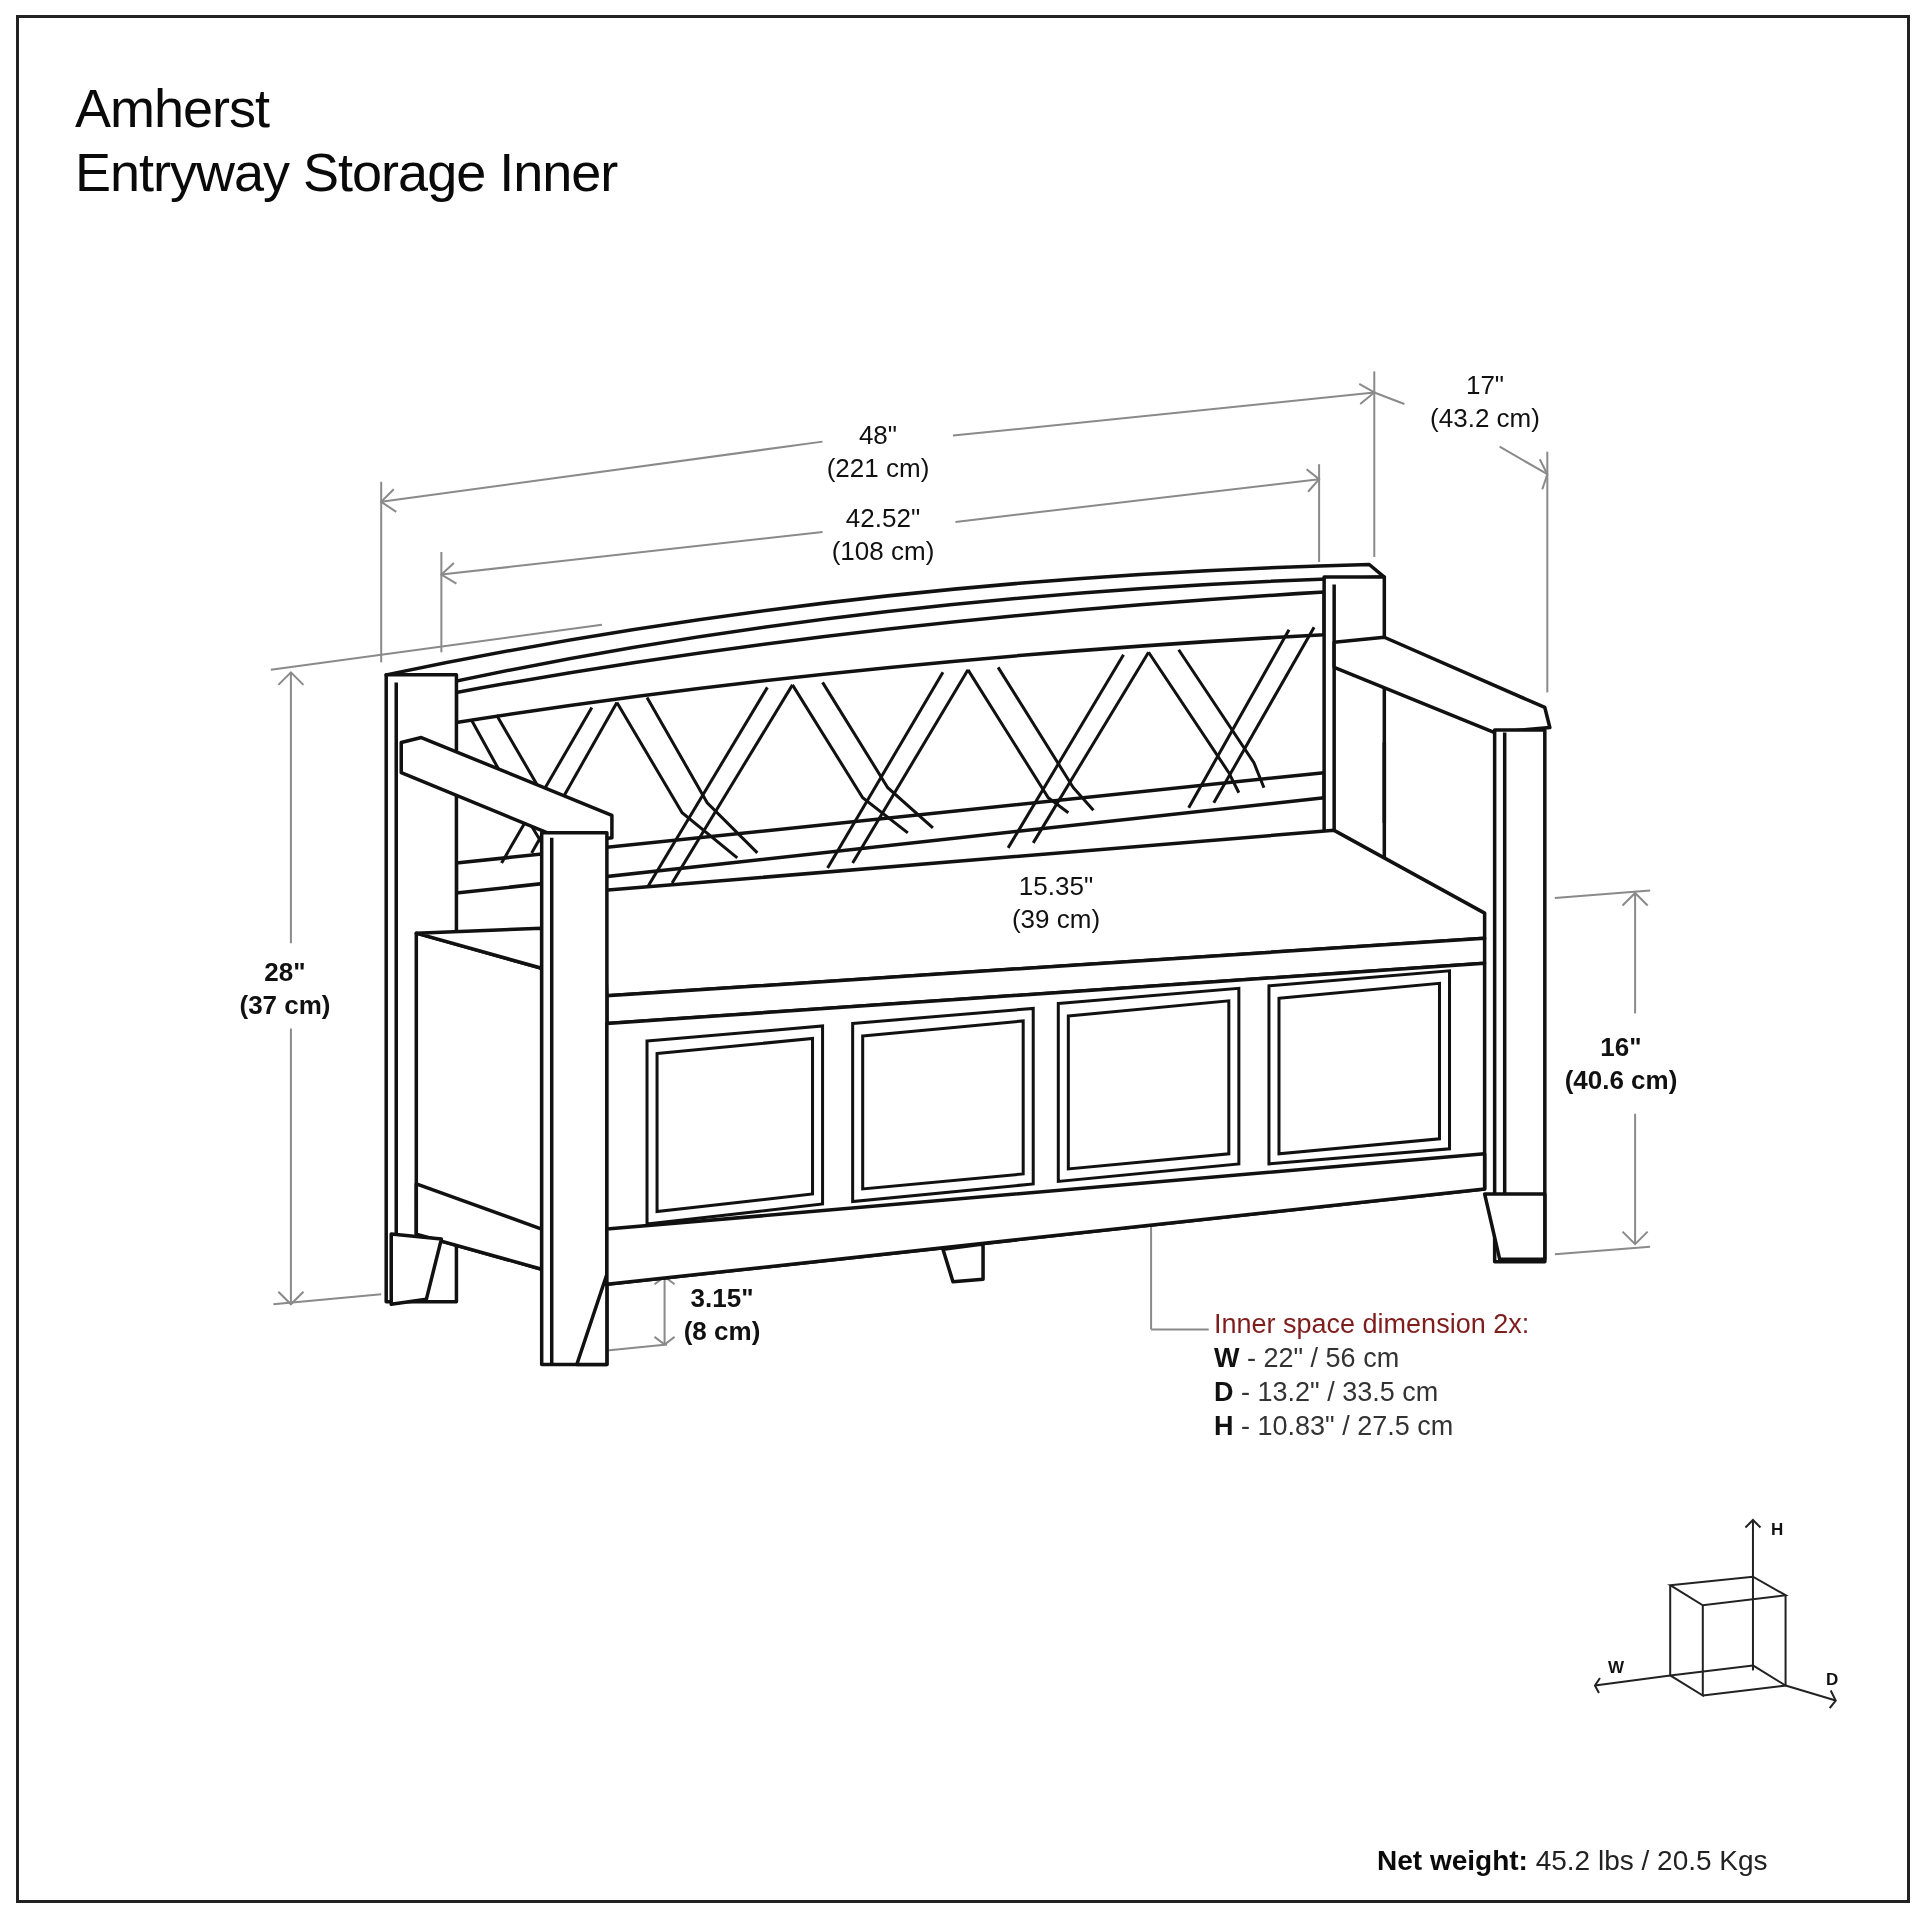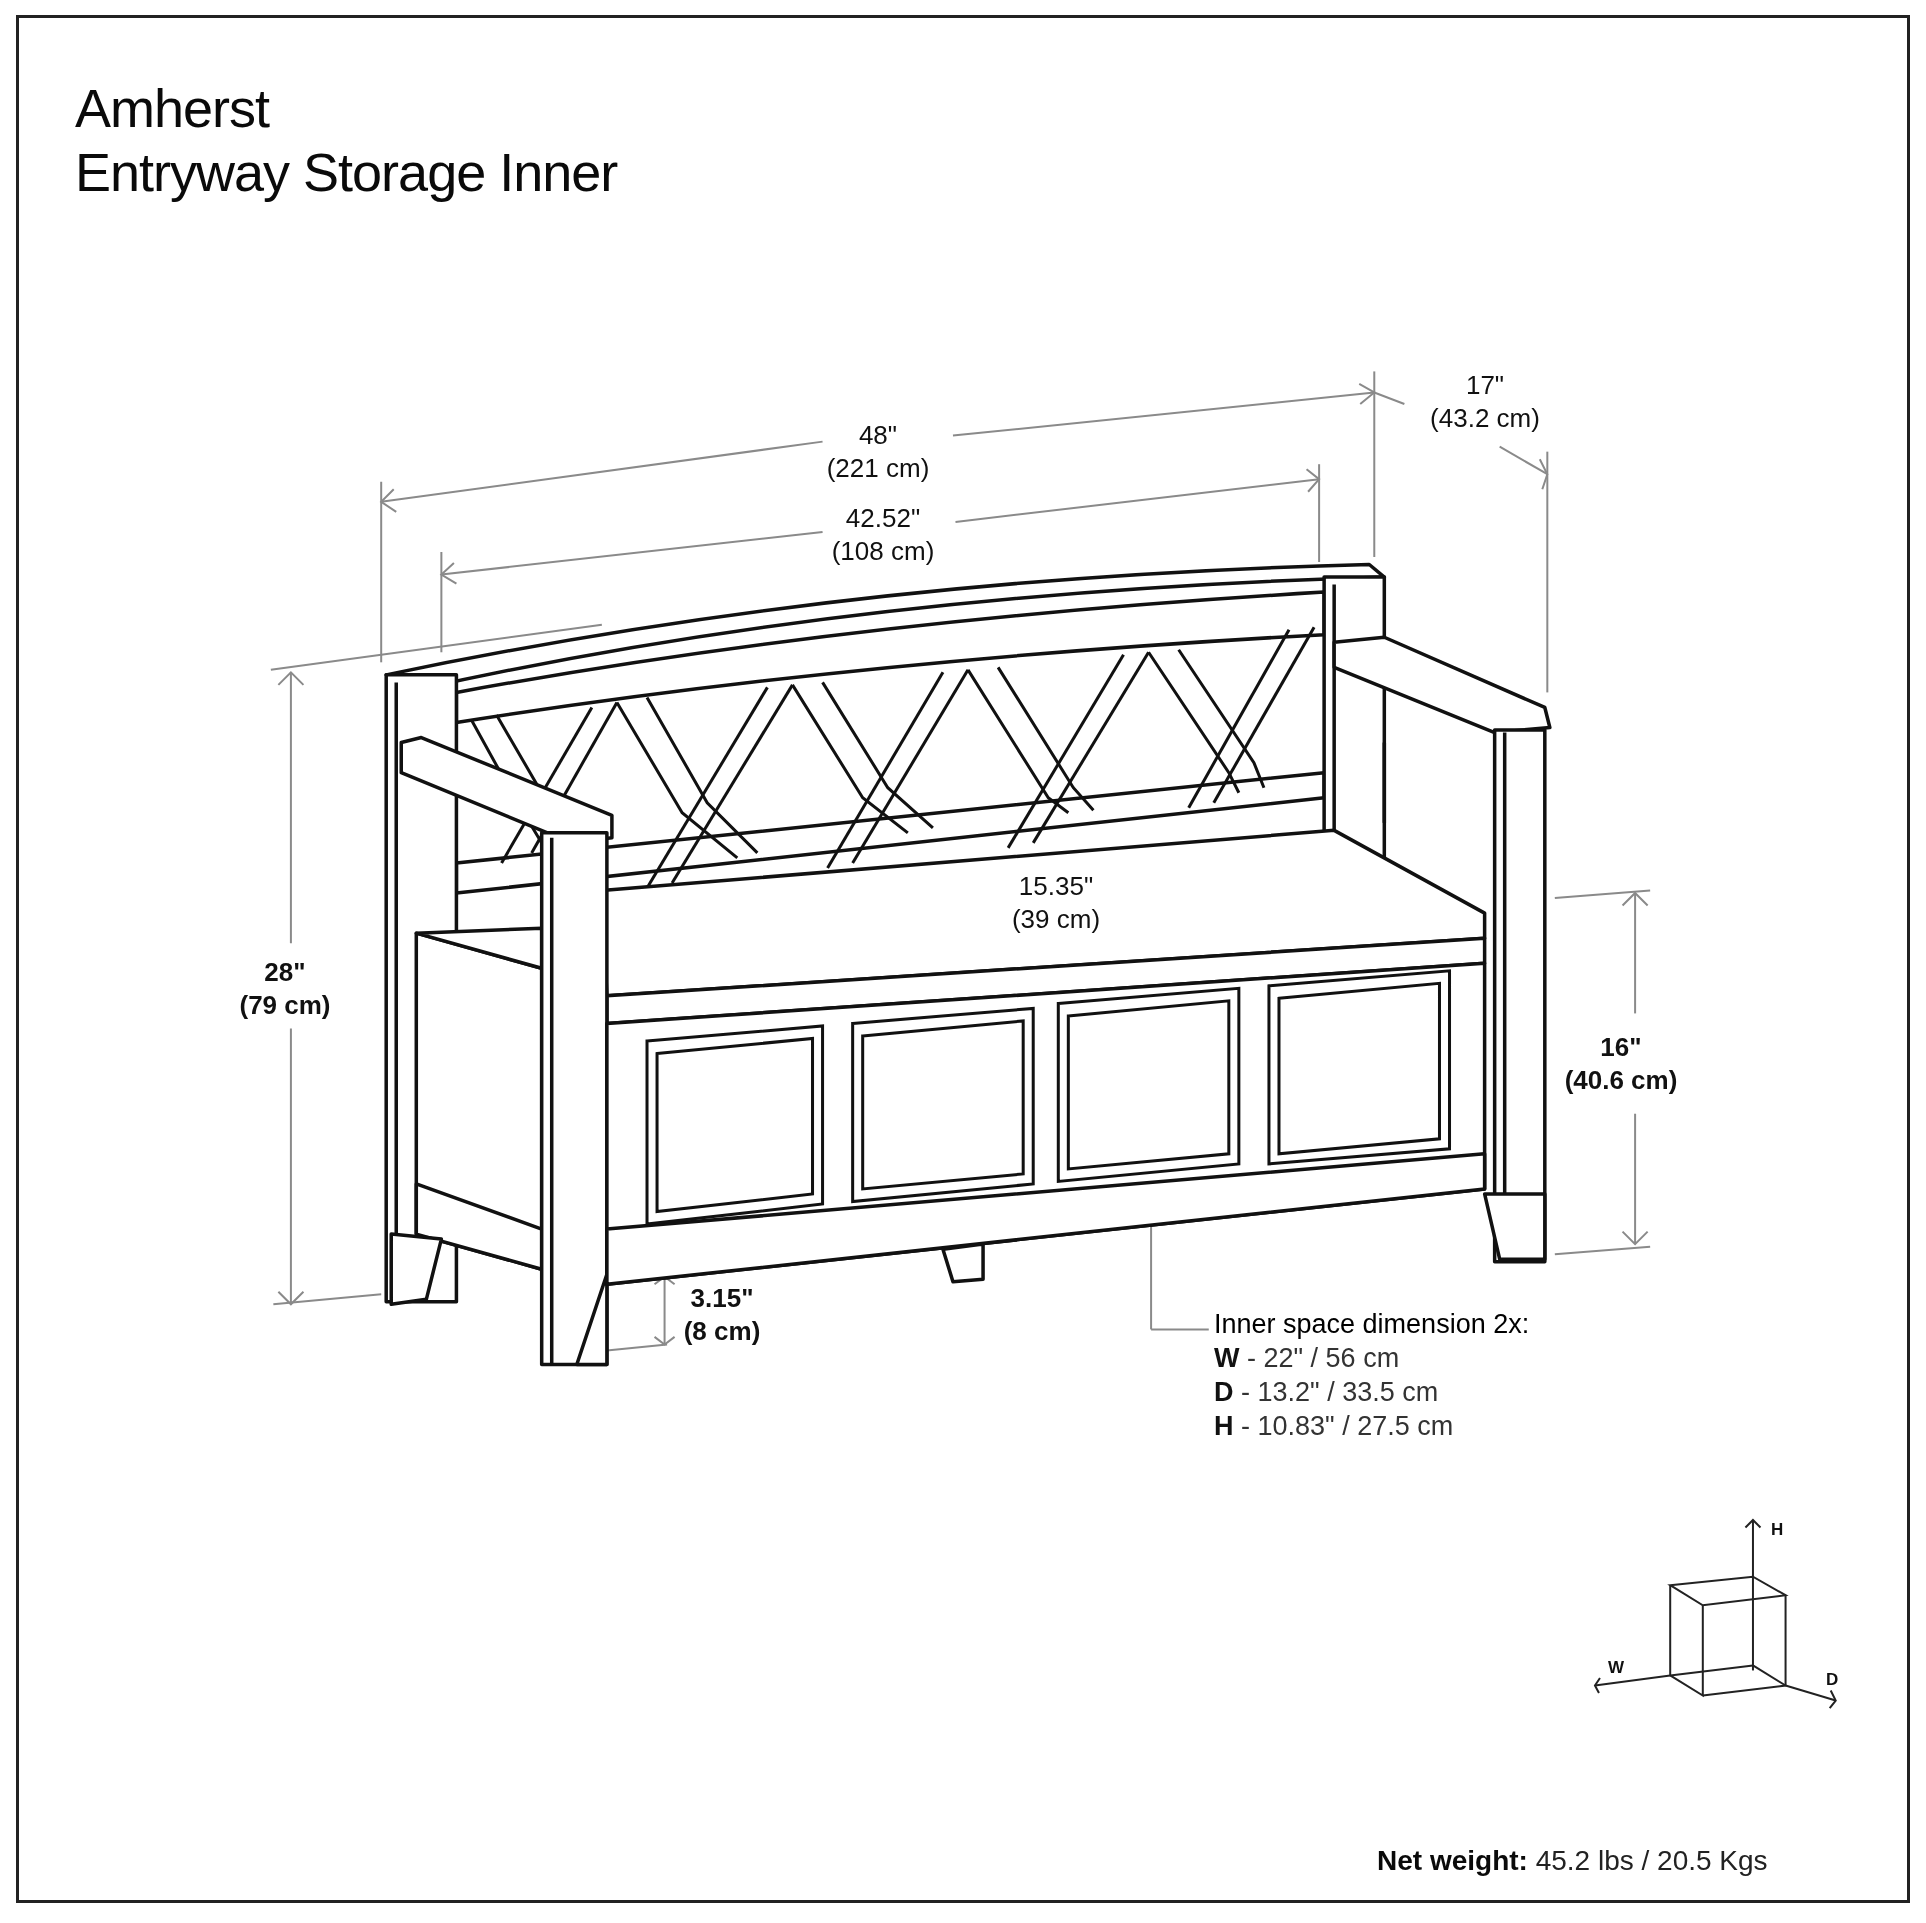--- a/index.html
+++ b/index.html
@@ -11,21 +11,21 @@
              font-size: 54px; line-height: 64px; letter-spacing: -1px; color: #0a0a0a; }
     .title div { white-space: nowrap; }
     svg.drawing { position: absolute; left: 0; top: 0; }
     .dim { position: absolute; text-align: center; font-size: 26px; line-height: 33px;
            color: #111; white-space: nowrap; transform: translateX(-50%); }
     .dim .in { display: block; }
     .dim .cm { display: block; }
     .dim.bold { font-weight: 600; }
     .inner-spec { position: absolute; left: 1214px; top: 1307px; font-size: 27px;
                   line-height: 34px; color: #333; }
-    .inner-spec .head { color: #000000; }
+    .inner-spec .head { color: #7f1d1d; }
     .inner-spec b { color: #111; font-weight: 700; }
     .axis-label { position: absolute; font-size: 17px; font-weight: 700; color: #111; }
     .weight { position: absolute; left: 1377px; top: 1813px; font-size: 28px; color: #222; white-space: nowrap; margin-top: 32px; }
     .weight b { font-weight: 700; color: #0a0a0a; }
   </style>
 </head>
 <body>
 
 <div class="frame"></div>
 
@@ -186,21 +186,21 @@
 <div class="dim" style="left:883px; top:502px;">
   <span class="in">42.52"</span>
   <span class="cm">(108 cm)</span>
 </div>
 <div class="dim" style="left:1485px; top:369px;">
   <span class="in">17"</span>
   <span class="cm">(43.2 cm)</span>
 </div>
 <div class="dim bold" style="left:285px; top:956px;">
   <span class="in">28"</span>
-  <span class="cm">(79 cm)</span>
+  <span class="cm">(37 cm)</span>
 </div>
 <div class="dim" style="left:1056px; top:870px;">
   <span class="in">15.35"</span>
   <span class="cm">(39 cm)</span>
 </div>
 <div class="dim bold" style="left:1621px; top:1031px;">
   <span class="in">16"</span>
   <span class="cm">(40.6 cm)</span>
 </div>
 <div class="dim bold" style="left:722px; top:1282px;">

